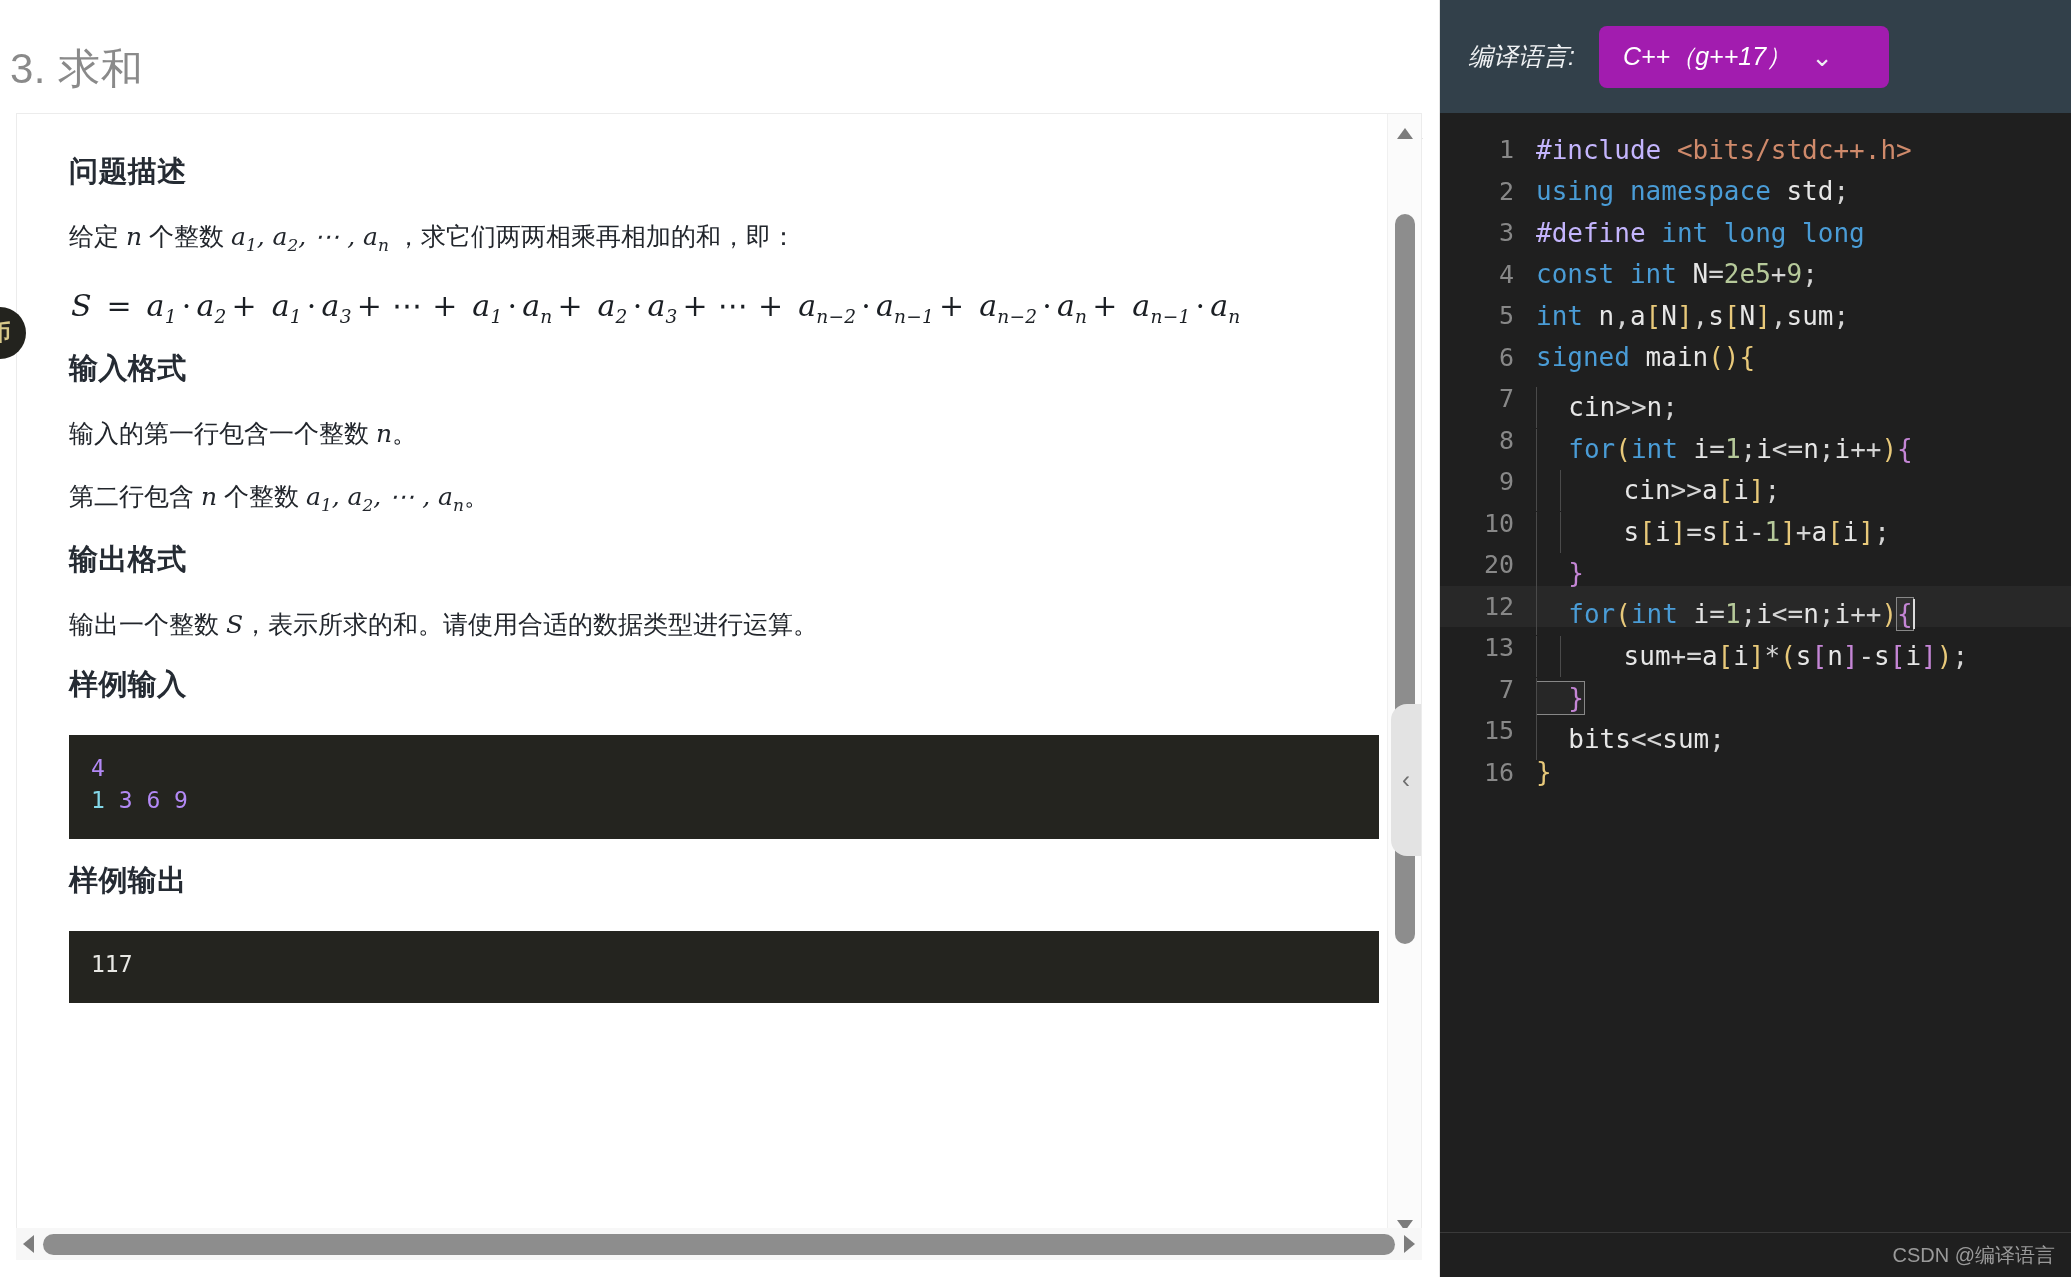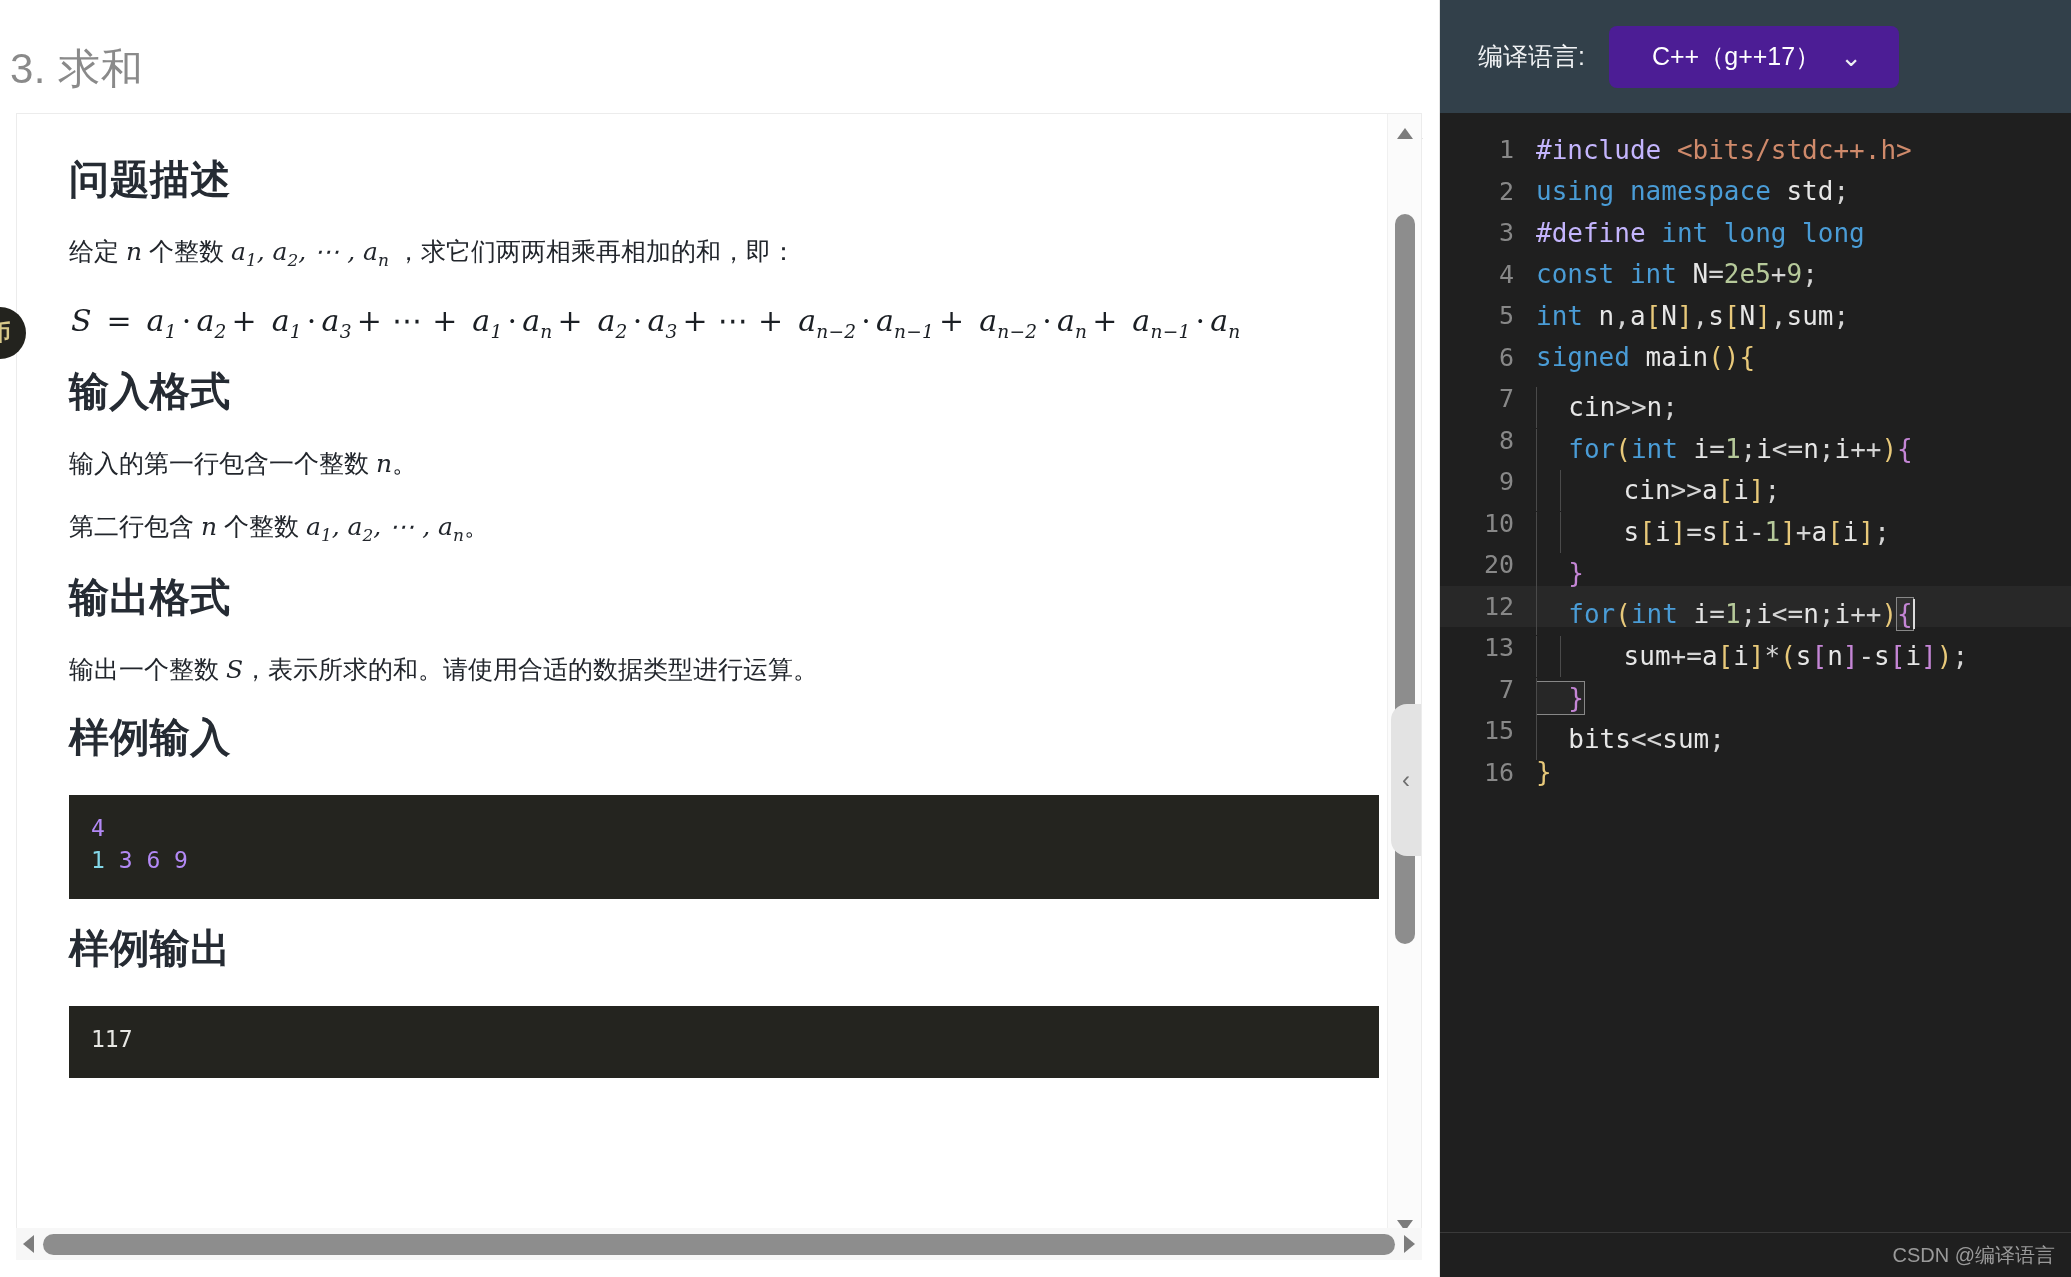--- a/index.html
+++ b/index.html
@@ -39,21 +39,21 @@
     overflow: hidden;
   }
   .content-scroll {
     position: absolute;
     left: 0; top: 0;
     width: 1372px; height: 1131px;
     padding: 26px 40px 0 52px;
     overflow: hidden;
   }
   h2.sec {
-    font-size: 40px;
+    font-size: 29px;
     font-weight: 700;
     color: #252b33;
     margin: 22px 0 0 0;
     letter-spacing: 0.4px;
   }
   h2.sec.first { margin-top: 12px; }
   p.para {
     font-size: 25px;
     color: #22262c;
     margin: 26px 0 0 0;
@@ -152,35 +152,36 @@
     position: relative;
     width: 631px; height: 1277px;
     flex: 0 0 631px;
     background: #1e1e1e;
     display: flex; flex-direction: column;
   }
   .editor-header {
     height: 113px;
     background: #32404a;
     display: flex; align-items: center;
-    padding-left: 38px;
+    padding-left: 28px;
     flex: 0 0 113px;
+    font-style: italic;
   }
   .lang-label {
     color: #f0f2f4;
     font-size: 25px;
     margin-right: 24px;
     white-space: nowrap;
   }
   .lang-select {
-    background: #4c1d95;
+    background: #a21caf;
     border-radius: 8px;
     height: 62px;
     min-width: 290px;
-    display: flex; align-items: center; justify-content: center;
+    display: flex; align-items: center; justify-content: flex-start;
     padding: 0 18px 0 24px;
     color: #ffffff;
     font-size: 25px;
     cursor: pointer;
   }
   .chev {
     margin-left: 20px;
     font-size: 26px;
     color: #eef1f3;
     line-height: 1;

